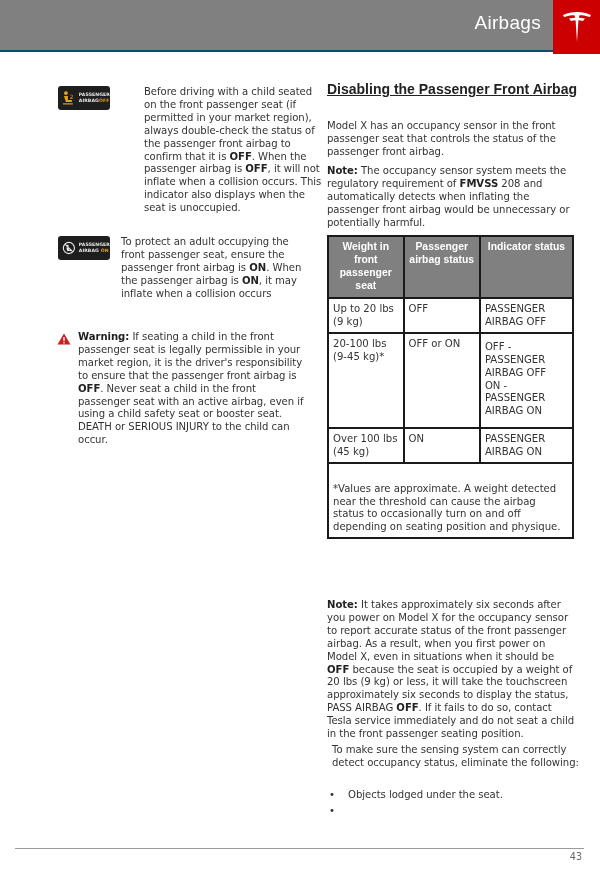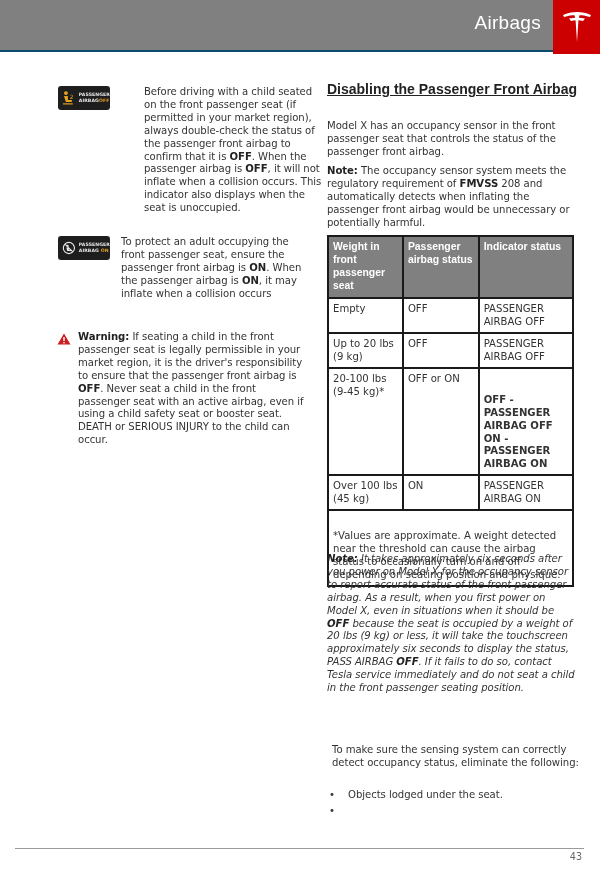--- a/index.html
+++ b/index.html
@@ -48,30 +48,31 @@
     position: absolute; left: 327px; top: 235px; width: 247px;
     border-collapse: collapse; border: 2px solid #1a1a1a;
   }
   .status-table th, .status-table td {
     border: 2px solid #1a1a1a; vertical-align: top; text-align: left;
     font-size: 10.1px; line-height: 12.9px; padding: 4px 4px 3px 4px;
   }
   .status-table th {
     background: #808080; color: #ffffff; font-weight: bold; font-family: "Liberation Sans", sans-serif; font-size: 10.4px;
     height: 62px;
+    text-align: center;
   }
   .status-table td { color: #333; background: #fff; }
   .col1 { width: 82px; } .col2 { width: 83px; margin-top: 44px; } .col3 { width: 104px; }
   .row-empty td { height: 35px; }
   .row-upto td { height: 34px; }
   .row-mid td { height: 95px; }
   .row-over td { height: 34px; }
   .row-foot td { height: 75px; padding-top: 19px; }
 
-  .p3 { position: absolute; left: 327px; top: 553px; width: 250px; font-style: italic; }
+  .p3 { position: absolute; left: 327px; top: 599px; width: 250px; }
   .p4 { position: absolute; left: 332px; top: 744px; width: 250px; }
   .bullets { position: absolute; left: 327px; top: 789px; width: 250px; list-style: none; }
   .bullets li { position: relative; padding-left: 21px; margin-bottom: 3px; }
   .bullets li .dot { position: absolute; left: 2px; top: 0; }
 
   .footer-rule { position: absolute; left: 15px; top: 848px; width: 569px; height: 1px; background: #9a9a9a; }
   .footer-left { position: absolute; left: 17px; top: 888px; font-size: 9.6px; color: #666; }
   .footer-right { position: absolute; right: 18px; top: 851px; font-size: 9.6px; color: #666; }
 </style>
 </head>
@@ -130,34 +131,29 @@
 
 <table class="status-table">
   <thead>
     <tr>
       <th class="col1">Weight in front passenger seat</th>
       <th class="col2">Passenger airbag status</th>
       <th class="col3">Indicator status</th>
     </tr>
   </thead>
   <tbody>
-    <tr class="row-empty">
-      <td>Empty</td>
-      <td>OFF</td>
-      <td>PASSENGER AIRBAG OFF</td>
-    </tr>
     <tr class="row-upto">
       <td>Up to 20 lbs (9 kg)</td>
       <td>OFF</td>
       <td>PASSENGER AIRBAG OFF</td>
     </tr>
     <tr class="row-mid">
       <td>20-100 lbs (9-45 kg)*</td>
       <td>OFF or ON</td>
-      <td style="padding-top:25px;font-weight:bold;">
+      <td style="padding-top:7px;">
         <div>OFF -</div>
         <div>PASSENGER AIRBAG OFF</div>
         <div>ON -</div>
         <div>PASSENGER AIRBAG ON</div>
       </td>
     </tr>
     <tr class="row-over">
       <td>Over 100 lbs (45 kg)</td>
       <td>ON</td>
       <td>PASSENGER AIRBAG ON</td>

